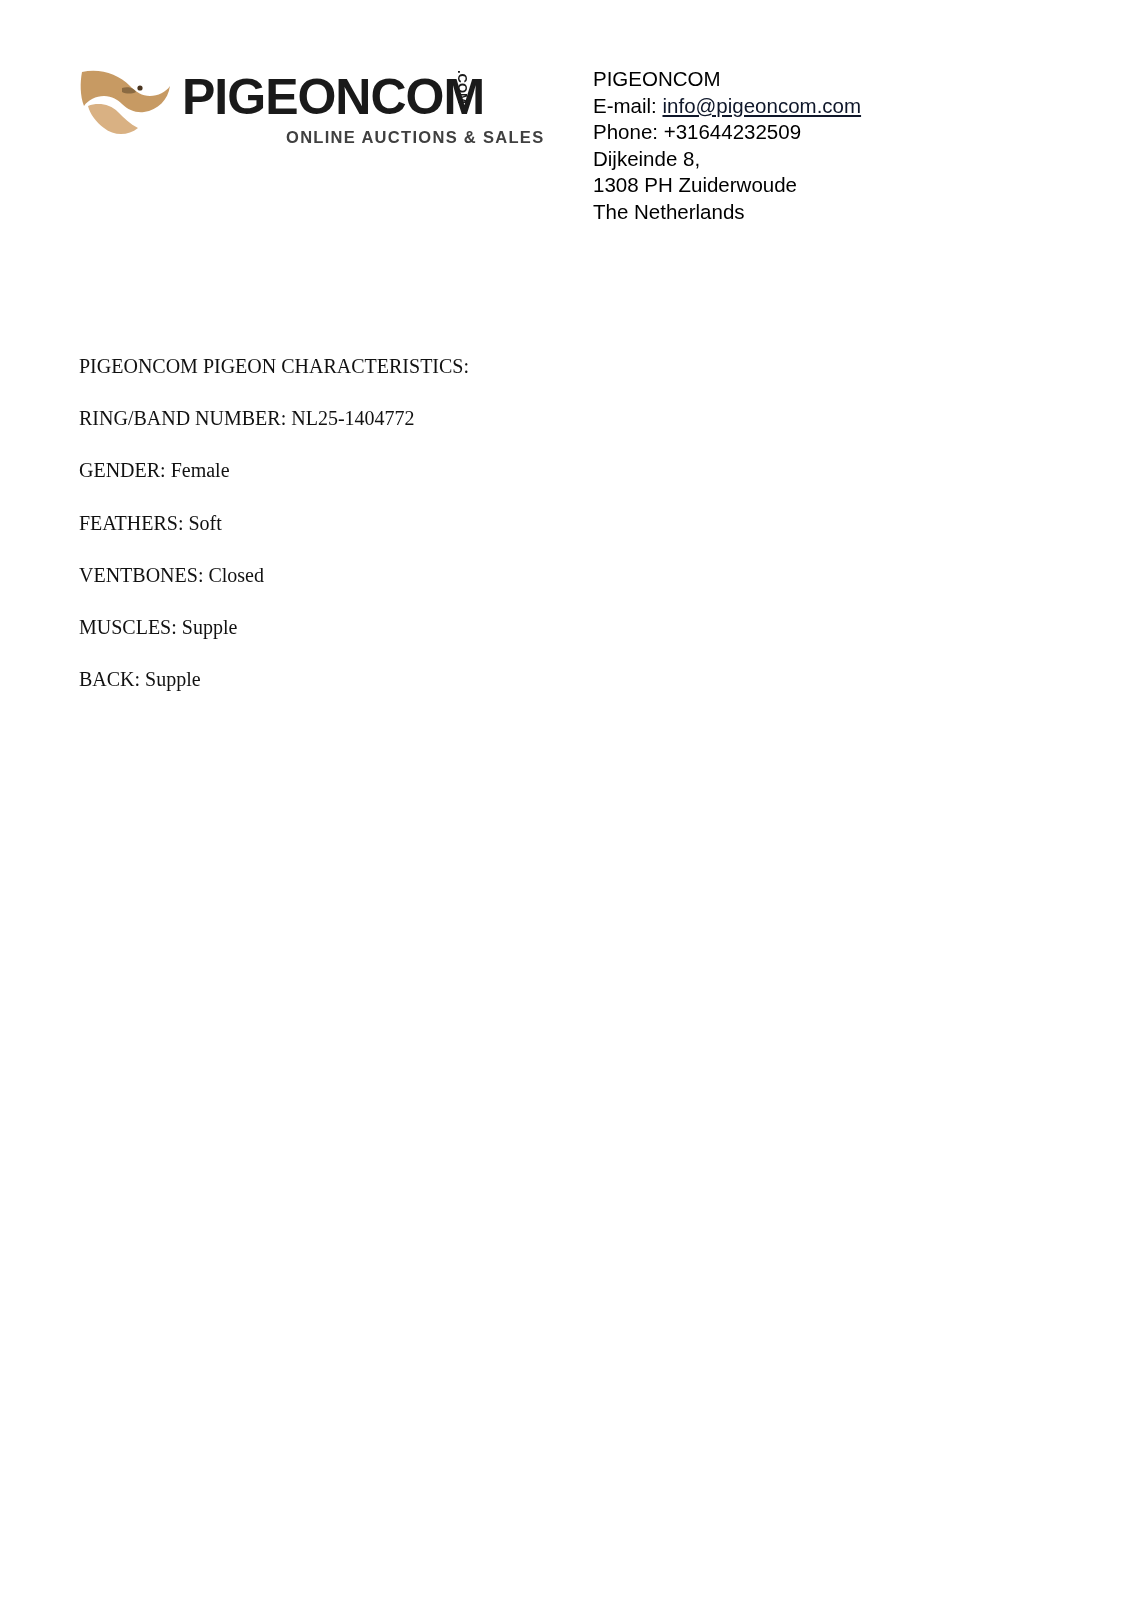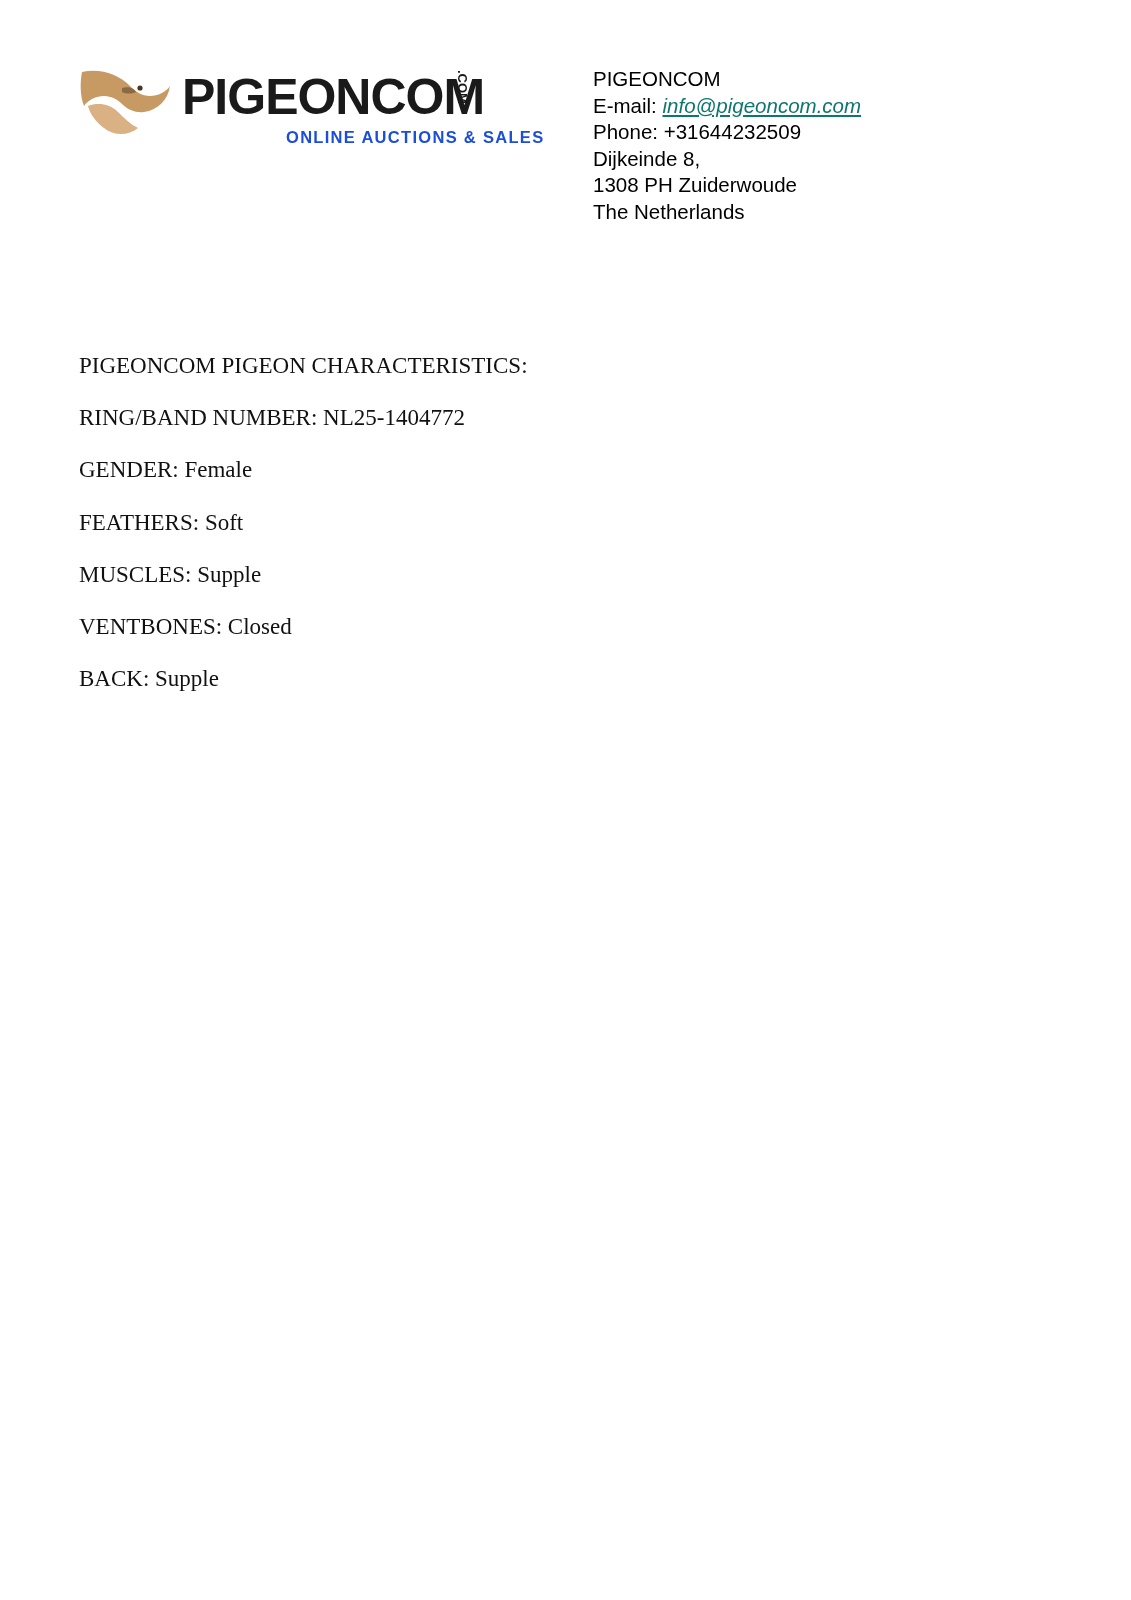--- a/index.html
+++ b/index.html
@@ -71,52 +71,51 @@
   }
 
   .logo-tagline {
     position: absolute;
     left: 208px;
     top: 66px;
     font-family: "Liberation Sans", sans-serif;
     font-weight: bold;
     font-size: 16.5px;
     letter-spacing: 1.3px;
-    color: #1d4ed8;
+    color: #404040;
     white-space: nowrap;
   }
 
   .contact-block {
     position: absolute;
     left: 593px;
     top: 14px;
     font-family: "Liberation Sans", sans-serif;
     font-size: 20.5px;
     line-height: 26.5px;
     color: #000000;
   }
   .contact-line {
     white-space: nowrap;
   }
   .contact-link {
-    color: #0f766e;
+    color: #0f172a;
     text-decoration: underline;
-    font-style: italic;
   }
 
   
   .doc-body {
     position: absolute;
     left: 79px;
     top: 340px;
     width: 900px;
   }
   .doc-line {
     font-family: "Liberation Serif", serif;
-    font-size: 23px;
+    font-size: 20px;
     line-height: 52.2px;
     color: #111111;
     white-space: nowrap;
   }
 </style>
 </head>
 <body>
 
 <div class="header">
 
@@ -145,16 +144,16 @@
     <div class="contact-line">The Netherlands</div>
   </div>
 
 </div>
 
 <div class="doc-body">
   <div class="doc-line">PIGEONCOM PIGEON CHARACTERISTICS:</div>
   <div class="doc-line">RING/BAND NUMBER: NL25-1404772</div>
   <div class="doc-line">GENDER: Female</div>
   <div class="doc-line">FEATHERS: Soft</div>
+  <div class="doc-line">VENTBONES: Closed</div>
   <div class="doc-line">MUSCLES: Supple</div>
-  <div class="doc-line">VENTBONES: Closed</div>
   <div class="doc-line">BACK: Supple</div>
 </div>
 
 </body></html>

